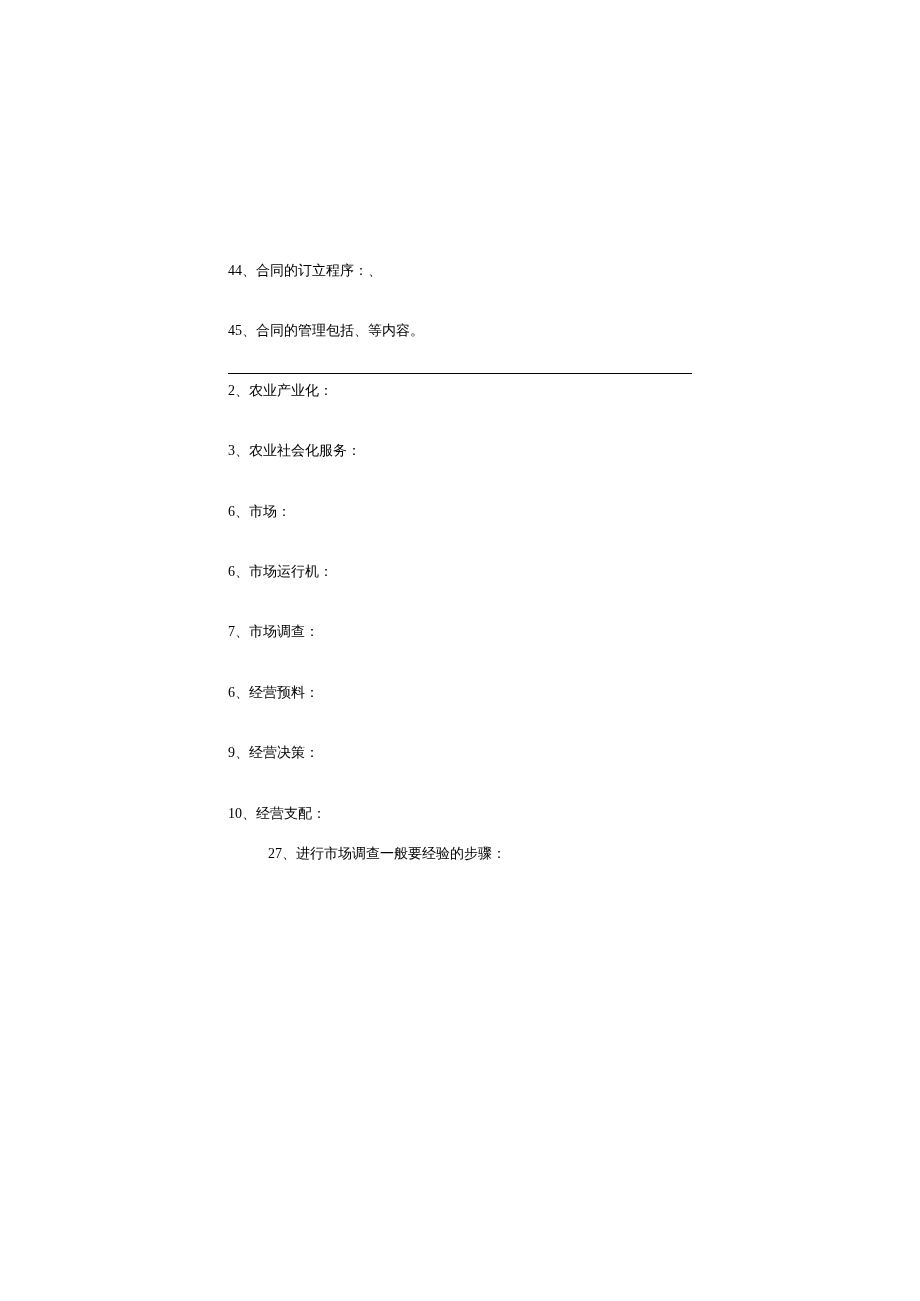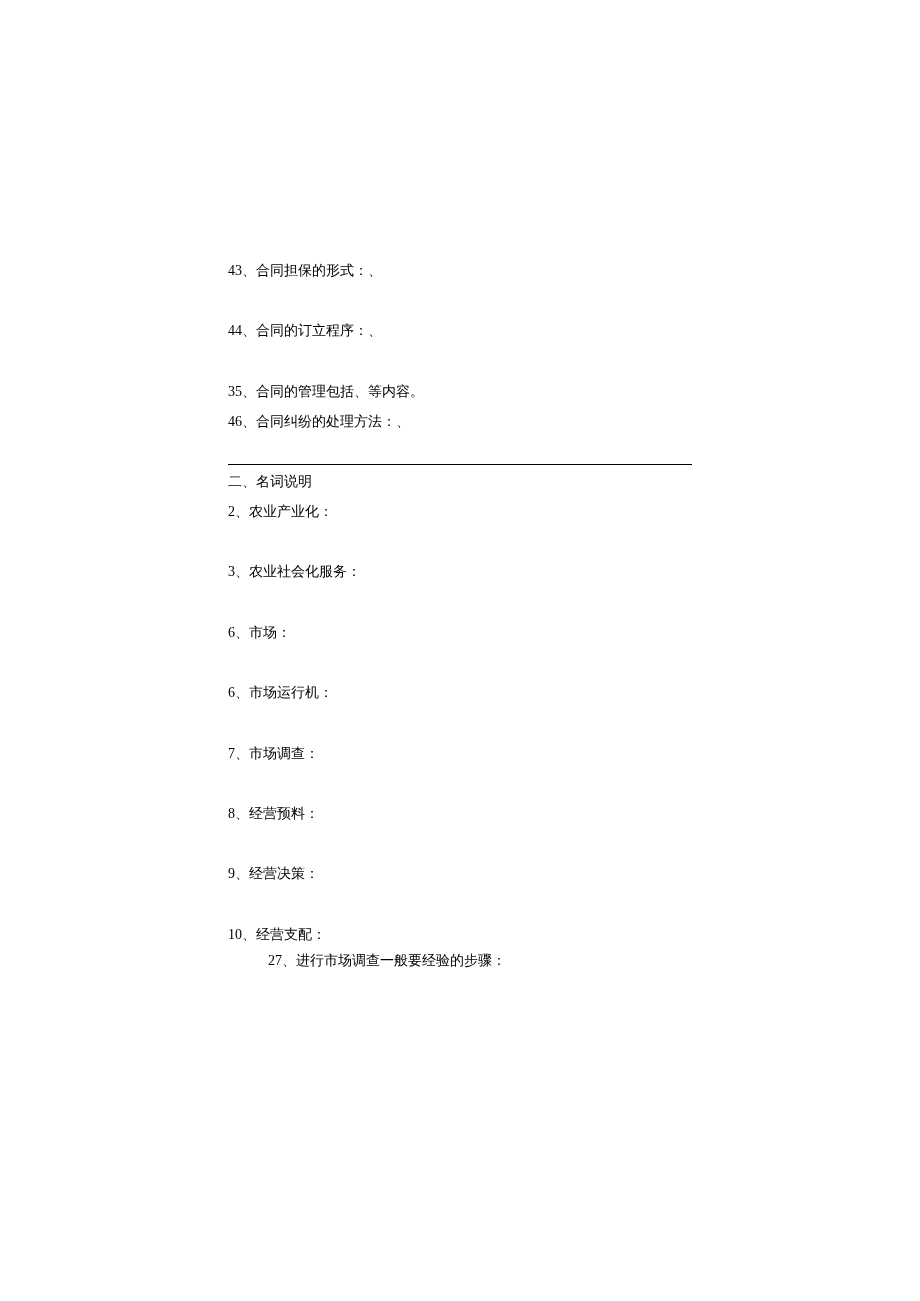--- a/index.html
+++ b/index.html
@@ -19,61 +19,52 @@
     .page-container {
       padding: 260px 228px 0 228px;
     }
     .item {
       margin-bottom: 8px;
     }
     .item-spaced {
       margin-bottom: 38px;
     }
     .item-medium {
-      margin-bottom: 4px;
+      margin-bottom: 18px;
     }
     .divider {
       border-top: 1px solid #000000;
       margin-top: 30px;
       margin-bottom: 6px;
       width: 100%;
     }
     .section-title {
       margin-bottom: 8px;
     }
     .indented {
       padding-left: 40px;
     }
   </style>
 </head>
 <body>
 
 <div class="page-container">
 
-  <div class="item-spaced">
-    <span>43、合同担保的形式：、</span>
-  </div>
 
   <div class="item-spaced">
     <span>44、合同的订立程序：、</span>
   </div>
 
   <div class="item">
-    <span>35、合同的管理包括、等内容。</span>
+    <span>45、合同的管理包括、等内容。</span>
   </div>
 
-  <div class="item">
-    <span>46、合同纠纷的处理方法：、</span>
-  </div>
 
   <div class="divider"></div>
 
-  <div class="section-title">
-    <span>二、名词说明</span>
-  </div>
 
 
   <div class="item-spaced">
     <span>2、农业产业化：</span>
   </div>
 
   <div class="item-spaced">
     <span>3、农业社会化服务：</span>
   </div>
 
@@ -84,21 +75,21 @@
 
   <div class="item-spaced">
     <span>6、市场运行机：</span>
   </div>
 
   <div class="item-spaced">
     <span>7、市场调查：</span>
   </div>
 
   <div class="item-spaced">
-    <span>8、经营预料：</span>
+    <span>6、经营预料：</span>
   </div>
 
   <div class="item-spaced">
     <span>9、经营决策：</span>
   </div>
 
   <div class="item-medium">
     <span>10、经营支配：</span>
   </div>
 

